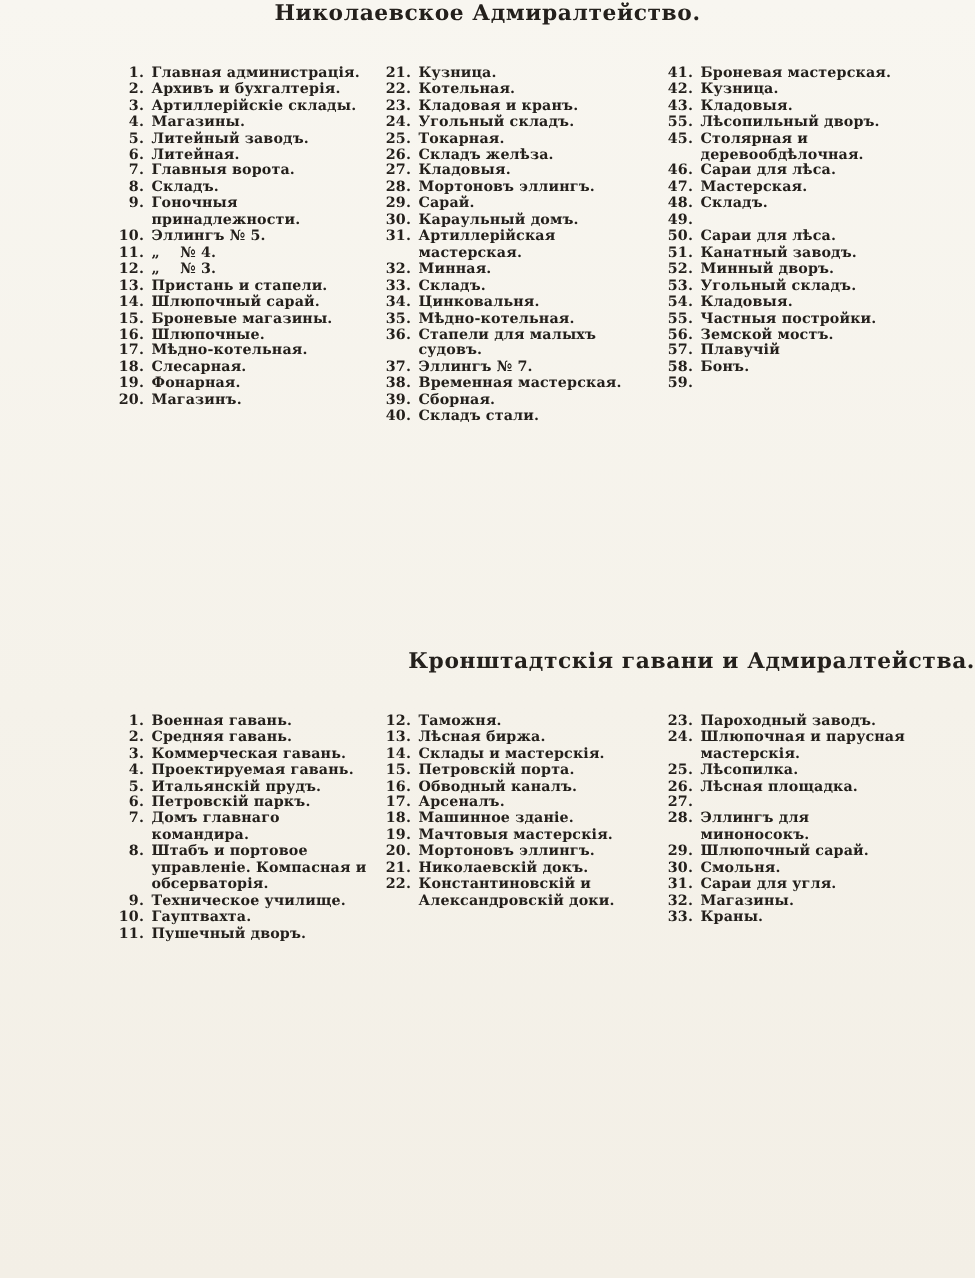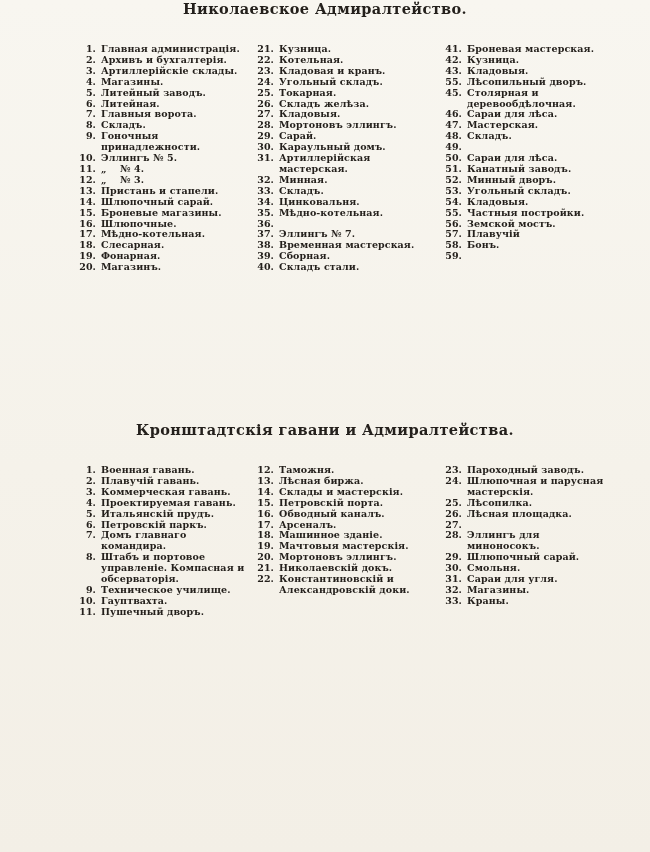--- a/index.html
+++ b/index.html
@@ -21,21 +21,21 @@
   }
   .section-title {
     margin: 0;
     text-align: center;
     font-size: 14.5px;
     line-height: 18px;
     letter-spacing: 0.4px;
     font-weight: 700;
   }
   .section-nikolaev .section-title { }
-  .section-kronstadt .section-title { margin-top: 148px; }
+  .section-kronstadt .section-title { margin-top: 148px; text-align: right; }
   .cols {
     display: flex;
     margin-top: 26px;
     padding-left: 76px;
     padding-right: 30px;
   }
   ol.col {
     list-style: none;
     margin: 0;
     padding: 0;
@@ -207,20 +207,21 @@
           <li class="item">
             <span class="num">34.</span>
             <span class="label">Цинковальня.</span>
           </li>
           <li class="item">
             <span class="num">35.</span>
             <span class="label">Мѣдно-котельная.</span>
           </li>
           <li class="item">
             <span class="num">36.</span>
+            <span class="label">Стапели для малыхъ судовъ.</span>
           </li>
           <li class="item">
             <span class="num">37.</span>
             <span class="label">Эллингъ № 7.</span>
           </li>
           <li class="item">
             <span class="num">38.</span>
             <span class="label">Временная мастерская.</span>
           </li>
           <li class="item">
@@ -315,21 +316,21 @@
   <section class="section section-kronstadt">
     <h1 class="section-title">Кронштадтскія гавани и Адмиралтейства.</h1>
     <div class="cols">
       <ol class="col col-1">
           <li class="item">
             <span class="num">1.</span>
             <span class="label">Военная гавань.</span>
           </li>
           <li class="item">
             <span class="num">2.</span>
-            <span class="label">Плавучій гавань.</span>
+            <span class="label">Средняя гавань.</span>
           </li>
           <li class="item">
             <span class="num">3.</span>
             <span class="label">Коммерческая гавань.</span>
           </li>
           <li class="item">
             <span class="num">4.</span>
             <span class="label">Проектируемая гавань.</span>
           </li>
           <li class="item">

